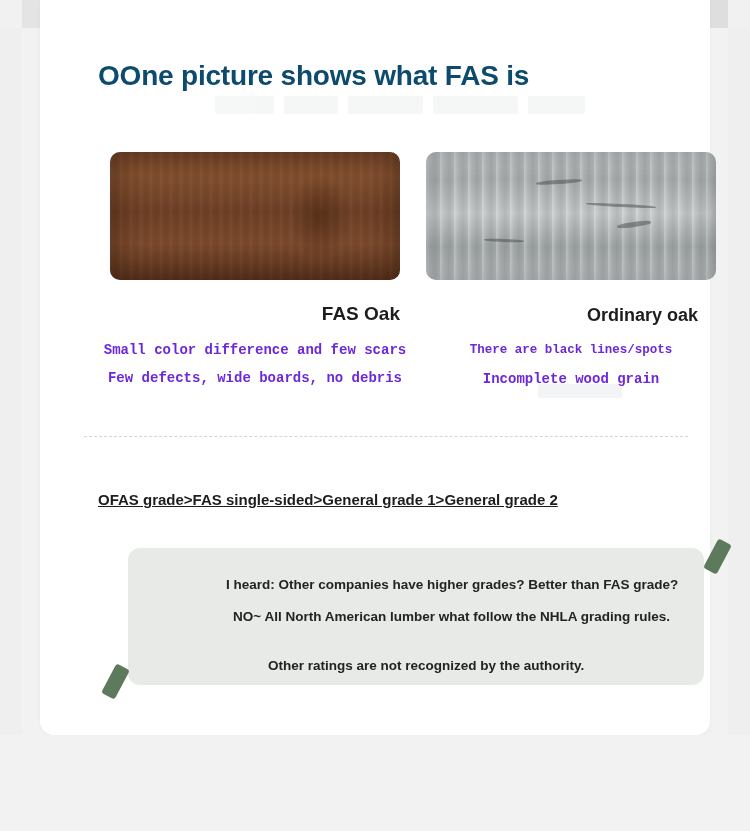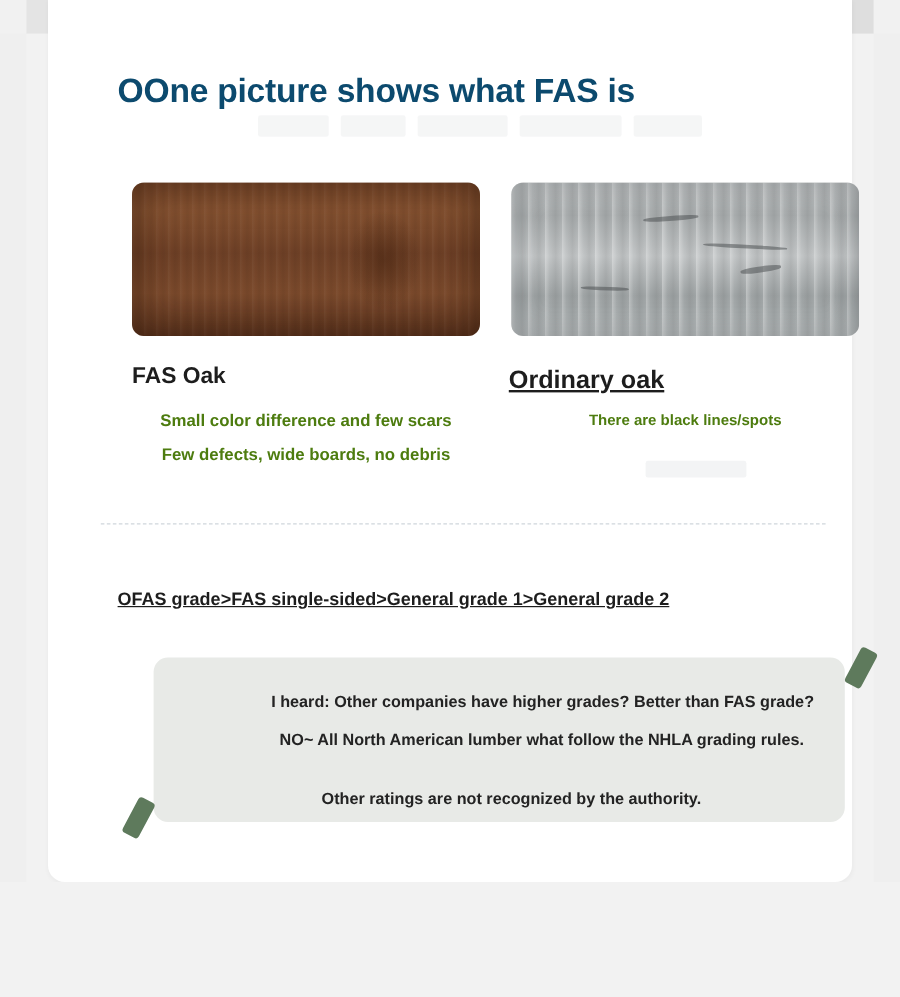--- a/index.html
+++ b/index.html
@@ -150,36 +150,36 @@
   .wood-gray .s1 { left: 38%; top: 22%; width: 46px; height: 4px; transform: rotate(-4deg); }
   .wood-gray .s2 { left: 55%; top: 41%; width: 70px; height: 3px; transform: rotate(3deg); }
   .wood-gray .s3 { left: 66%; top: 55%; width: 34px; height: 5px; transform: rotate(-8deg); }
   .wood-gray .s4 { left: 20%; top: 68%; width: 40px; height: 3px; transform: rotate(2deg); }
 
   
   .cap-head {
     position: absolute;
     font-weight: bold;
     color: #1d1d1d;
-    text-align: left;
+    text-align: right;
   }
   .cap-head.left {
     left: 70px; top: 303px; width: 290px;
     font-size: 19px;
   }
   .cap-head.right {
-    left: 384px; top: 305px; width: 290px;
-    font-size: 21px;
-    text-decoration: underline;
+    left: 368px; top: 305px; width: 290px;
+    font-size: 18px;
   }
   .cap-line {
     position: absolute;
     font-weight: bold;
-    color: #4d7c0f;
+    color: #6d28d9;
     text-align: center;
+    font-family: Liberation Mono, monospace;
   }
   .cap-line.l1 { left: 60px; top: 342px; width: 310px; font-size: 14px; }
   .cap-line.l2 { left: 60px; top: 370px; width: 310px; font-size: 14px; }
   .cap-line.r1 { left: 386px; top: 343px; width: 290px; font-size: 12.5px; }
   .cap-line.r2 { left: 386px; top: 371px; width: 290px; font-size: 14px; }
   .ghost-under {
     position: absolute;
     left: 498px;
     top: 384px;
     width: 84px;
@@ -292,20 +292,21 @@
     </div>
   </div>
 
   <div class="cap-head left">FAS Oak</div>
   <div class="cap-head right">Ordinary oak</div>
 
   <div class="cap-line l1">Small color difference and few scars</div>
   <div class="cap-line r1">There are black lines/spots</div>
 
   <div class="cap-line l2">Few defects, wide boards, no debris</div>
+  <div class="cap-line r2">Incomplete wood grain</div>
   <div class="ghost-under"></div>
 
   <div class="divider"></div>
 
   <div class="grade-line">OFAS grade&gt;FAS single-sided&gt;General grade 1&gt;General grade 2</div>
 
   <div class="quote-box">
     <div class="quote-mark qm-top"></div>
     <div class="quote-mark qm-bottom"></div>
     <div class="q-line q1">I heard: Other companies have higher grades? Better than FAS grade?</div>

